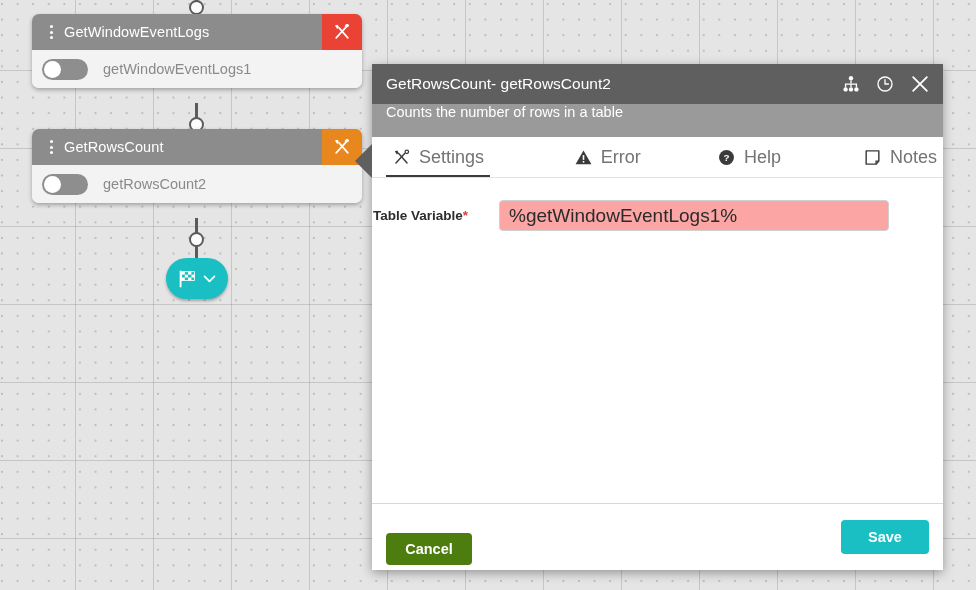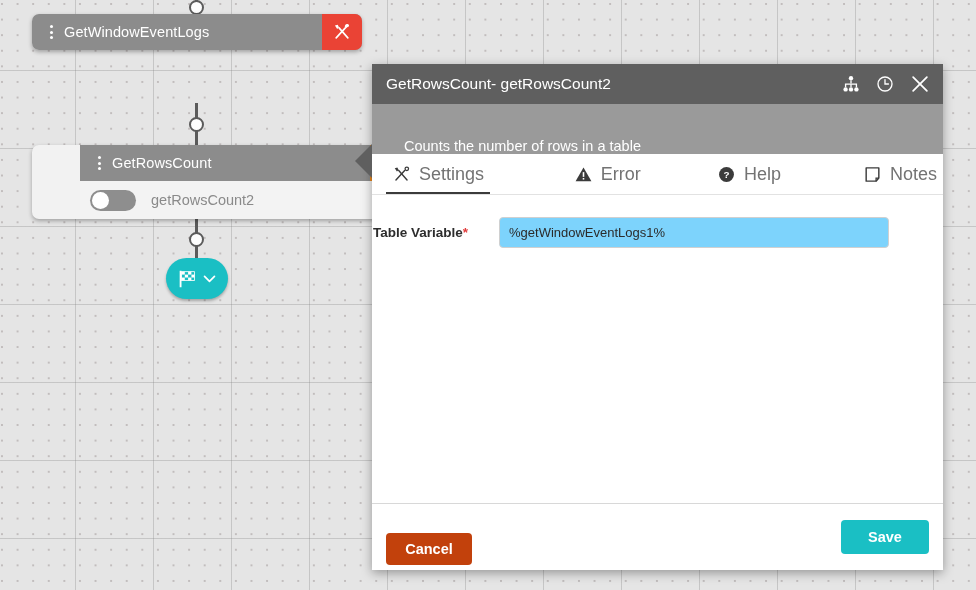--- a/index.html
+++ b/index.html
@@ -189,25 +189,25 @@
     font-size: 15.5px;
     white-space: nowrap;
     flex: 1;
   }
   .dlg-icons {
     display: flex;
     align-items: center;
     gap: 14px;
   }
   .dlg-subbar {
-    height: 50px;
+    height: 33px;
     background: #9a9a9a;
     display: flex;
-    align-items: flex-end;
-    padding-left: 32px;
+    align-items: flex-start;
+    padding-left: 14px;
     flex: none;
   }
   .dlg-sub {
     color: #ffffff;
     font-size: 14.5px;
     white-space: nowrap;
   }
 
   .tabs {
     height: 40px;
@@ -261,25 +261,25 @@
     color: #2d2d2d;
     white-space: nowrap;
   }
   .req { color: #e03b3b; font-weight: bold; }
   .field-input {
     width: 390px;
     height: 31px;
     border: 1px solid #d0d0d0;
     border-radius: 4px;
     font-family: "Liberation Sans", sans-serif;
-    font-size: 13px;
+    font-size: 19px;
     color: #2b2b2b;
     padding: 0 9px;
     box-sizing: border-box;
-    background: #7dd3fc;
+    background: #fca5a5;
     outline: none;
   }
 
   .dlg-footer {
     height: 66px;
     border-top: 1px solid #d8d8d8;
     background: #ffffff;
     display: flex;
     align-items: center;
     justify-content: space-between;
@@ -291,21 +291,21 @@
     border-radius: 4px;
     font-family: "Liberation Sans", sans-serif;
     font-size: 14.5px;
     font-weight: bold;
     color: #ffffff;
     cursor: pointer;
   }
   .btn-cancel {
     width: 86px;
     height: 32px;
-    background: #c2410c;
+    background: #4d7c0f;
     margin-top: 24px;
   }
   .btn-save {
     width: 88px;
     height: 34px;
     background: #1abfc4;
   }
 </style>
 </head>
 <body>
@@ -336,23 +336,29 @@
             <g stroke="#ffffff" stroke-width="2" stroke-linecap="round" fill="none">
               <line x1="5" y1="19" x2="16" y2="7"></line>
               <line x1="19" y1="19" x2="8.5" y2="7"></line>
             </g>
             <path d="M3.5 4.2 L6.8 3.2 L8.4 6.2 L6.2 8.3 Z" fill="#ffffff"></path>
             <path d="M20.4 4.0 a2.6 2.6 0 1 0 -3.4 3.4 l2.3-2.0 Z" fill="#ffffff"></path>
             <circle cx="18.7" cy="4.6" r="1.5" fill="#ffffff"></circle>
           </svg>
         </span>
       </div>
-    </div>
-
-    <div class="node" style="top:145px;padding-left:48px;">
+      <div class="node-body">
+        <span class="toggle">
+          <span class="knob"></span>
+        </span>
+        <span class="node-sub">getWindowEventLogs1</span>
+      </div>
+    </div>
+
+    <div class="node" style="top:129px;">
       <div class="node-head">
         <span class="kebab">
           <i></i>
             <i></i>
             <i></i>
         </span>
         <span class="node-title">GetRowsCount</span>
         <span class="node-tool orange">
           <svg width="20" height="20" viewBox="0 0 24 24">
             <g stroke="#ffffff" stroke-width="2" stroke-linecap="round" fill="none">

